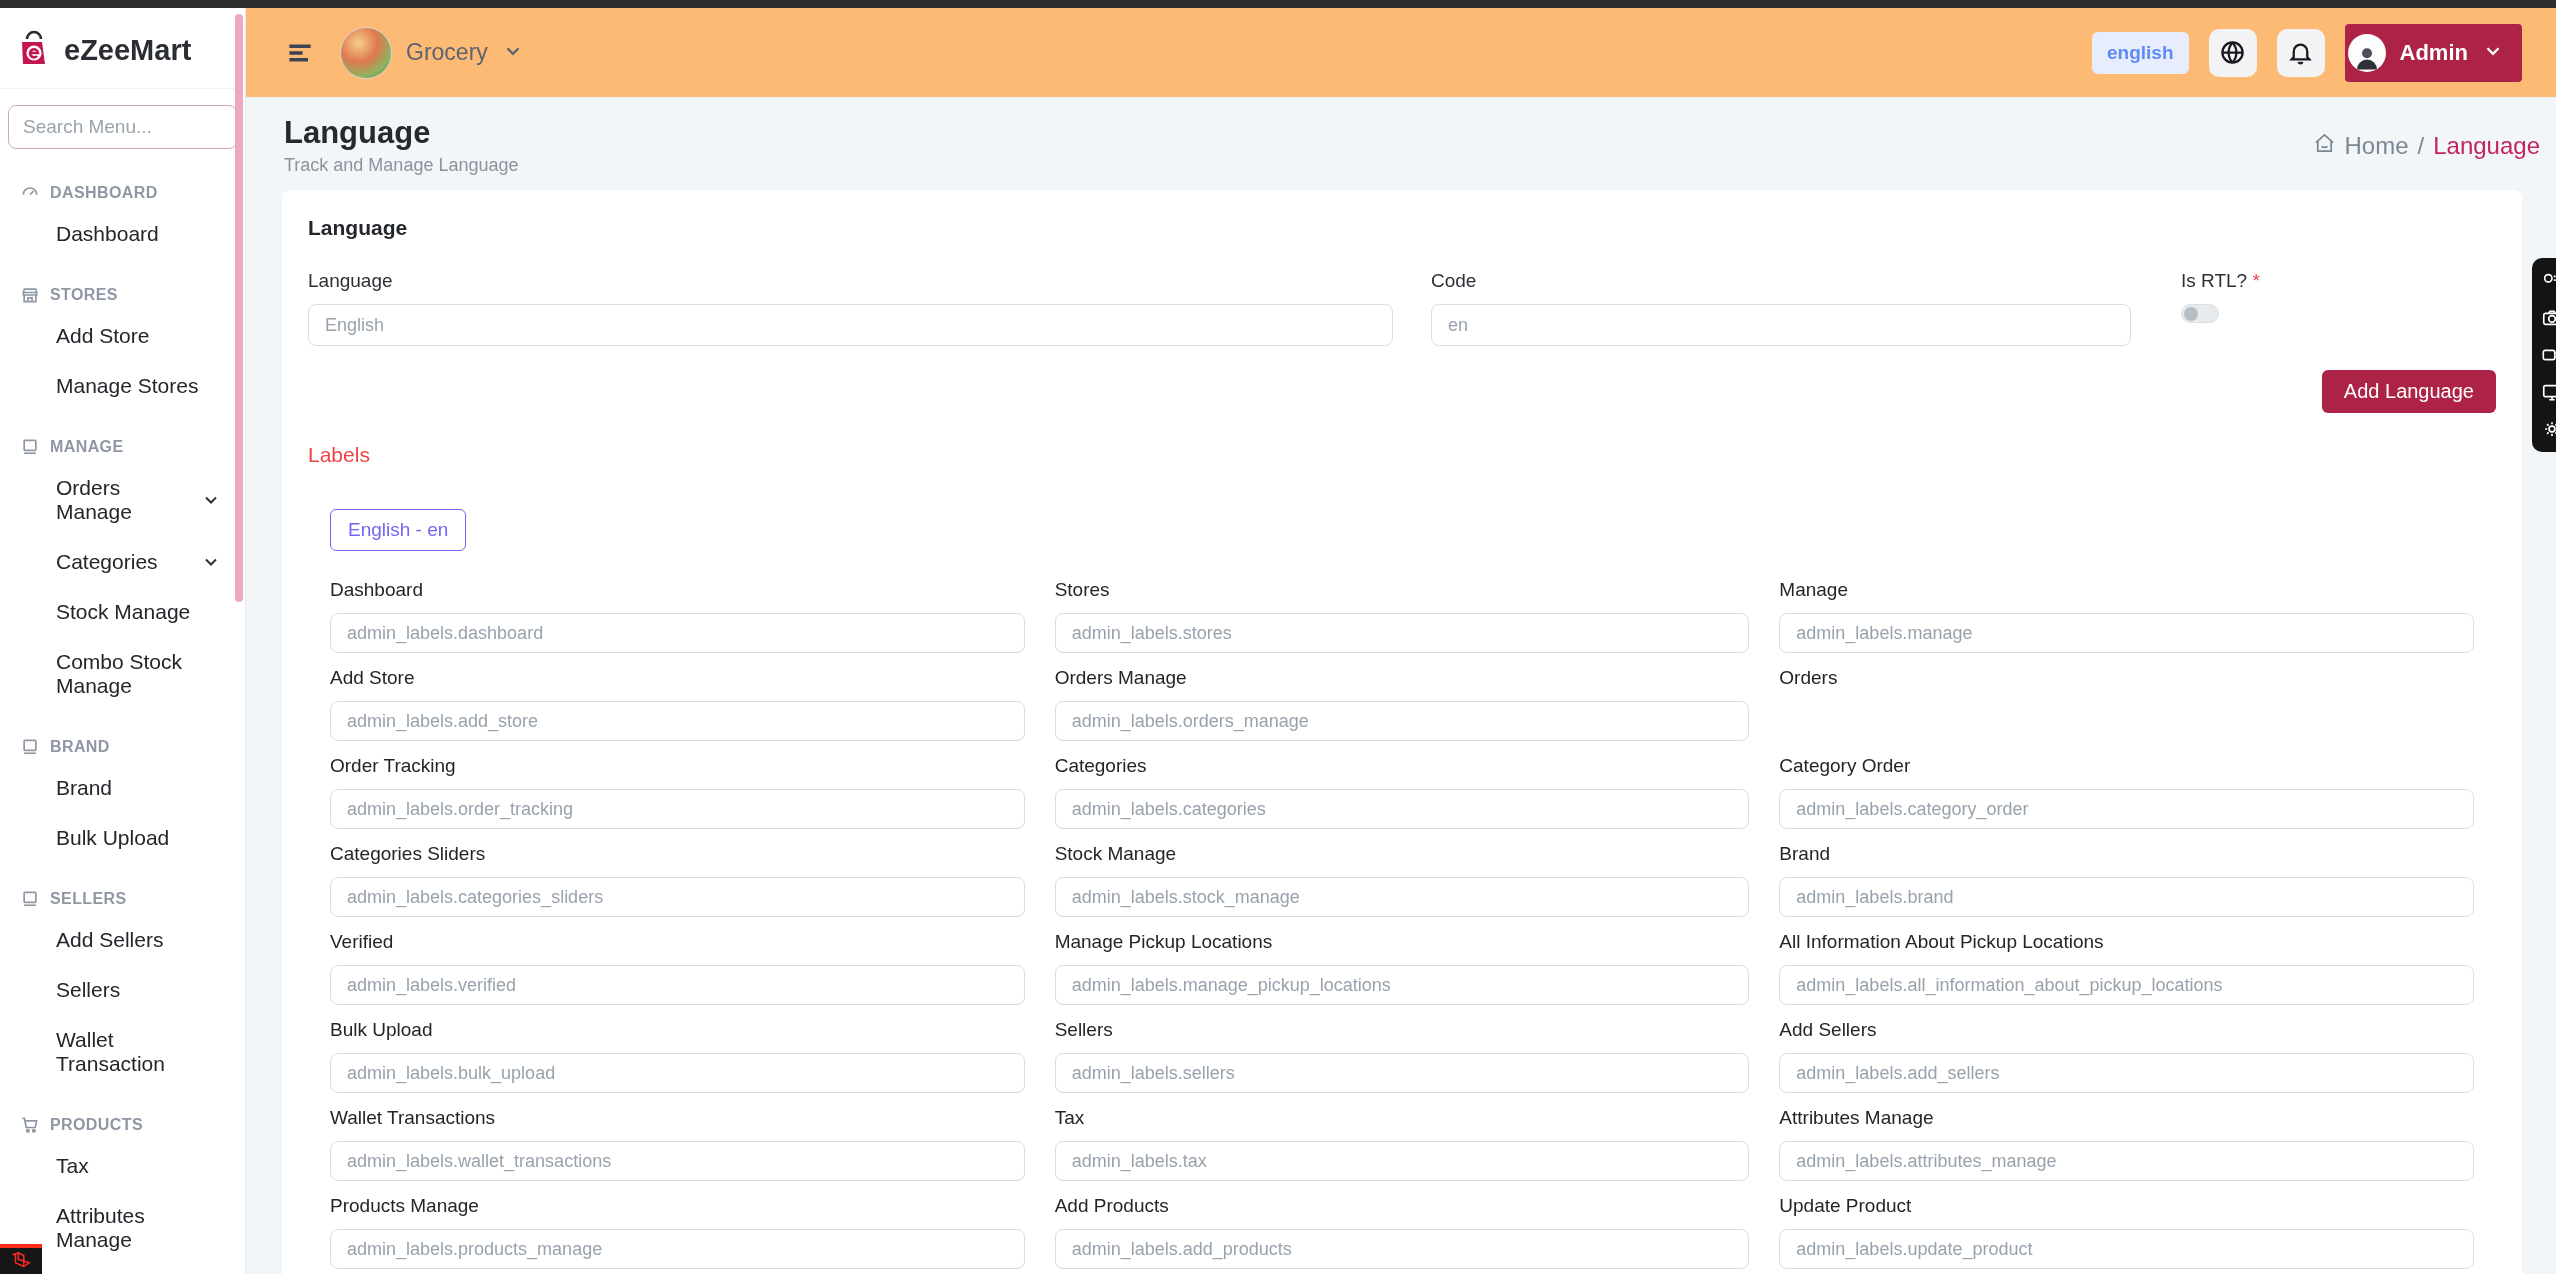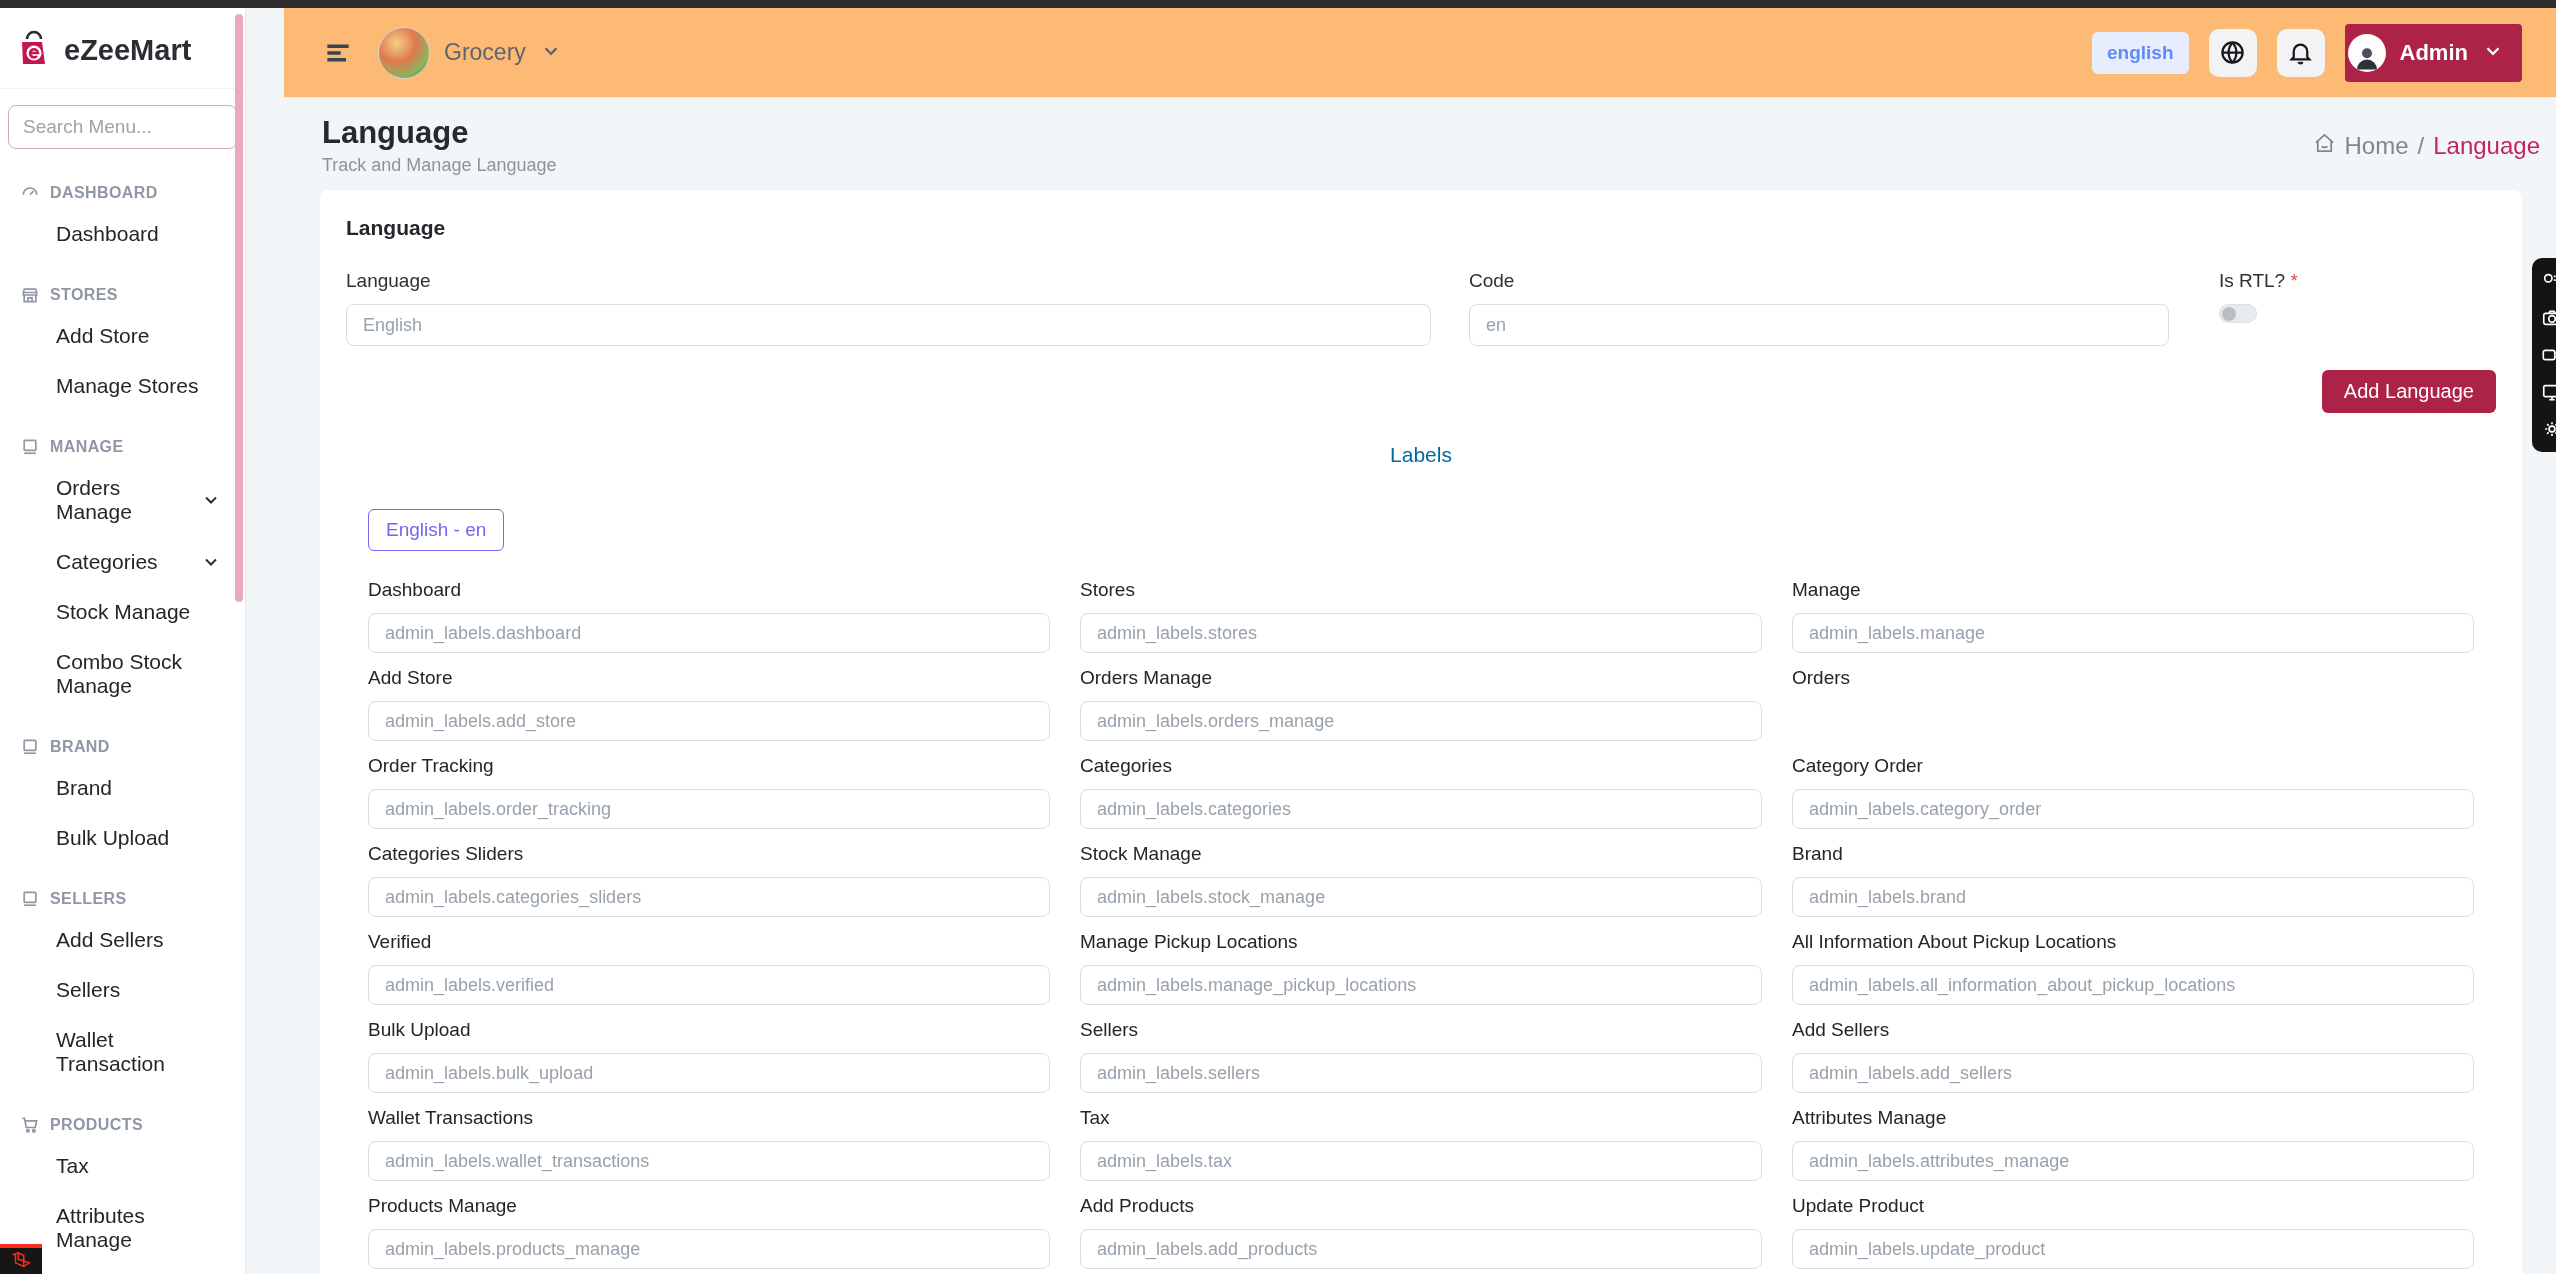--- a/index.html
+++ b/index.html
@@ -4,21 +4,21 @@
 <style>
   * { box-sizing: border-box; }
   html,body { margin:0; padding:0; }
   body {
     width:2556px; height:1274px; overflow:hidden;
     font-family:"Liberation Sans", sans-serif;
     background:var(--content-bg,#f3f6f9);
     color:#23262b;
   }
   .topstrip { height:8px; width:100%; background:#2e2e2e; }
-  .app { display:flex; height:1266px;gap:38px; }
+  .app { display:flex; height:1266px; }
 
   
   .sidebar { position:relative; width:246px; min-width:246px; background:#fff;
              border-right:1px solid #ebebeb; overflow:hidden; }
   .logo-row { display:flex; align-items:center; gap:10px; padding:22px 14px 18px 14px;
               border-bottom:1px solid #f0f0f0; }
   .logo-text { font-size:29px; font-weight:bold; color:#2a2d34; }
   .search-wrap { padding:16px 8px 8px 8px; }
   .search-input { width:100%; height:44px; border:1px solid #d2a8b6; border-radius:8px;
                   padding:0 14px; font-size:19px; color:#555; outline:none; background:#fff; }
@@ -85,21 +85,21 @@
   .text-input { width:100%; height:42px; border:1px solid #d8dde2; border-radius:8px;
                 padding:0 16px; font-size:18px; color:#5a646d; background:#fff; outline:none; }
   .text-input::placeholder { color:#98a2ac; opacity:1; }
   .toggle { margin-top:10px; width:38px; height:19px; border-radius:10px; background:#e8ebee;
             border:1px solid #dcdfe3; position:relative; cursor:pointer; }
   .toggle .knob { position:absolute; left:2px; top:1.5px; width:14px; height:14px;
                   border-radius:50%; background:#b6bdc4; }
   .actions { display:flex; justify-content:flex-end; margin-top:24px; }
   .add-lang-btn { background:var(--accent,#ac2347); color:#fff; border:none; border-radius:6px;
                   padding:10px 22px; font-size:20px; cursor:pointer; }
-  .labels-heading { text-align:center; font-size:21px; font-weight:500; color:#0369a1; margin-top:30px; }
+  .labels-heading { font-size:21px; font-weight:500; color:#ef4444; margin-top:30px; }
   .tab-chip { display:inline-block; margin:42px 0 0 22px; border:1px solid var(--tab-purple,#7367f0);
               color:var(--tab-purple,#7367f0); border-radius:6px; padding:9px 17px; font-size:19px;
               background:#fff; cursor:pointer; }
   .labels-grid { display:grid; grid-template-columns:repeat(3,1fr); column-gap:30px;
                  margin-top:28px; padding:0 22px; }
   .field { margin-bottom:14px; }
   .field-label { display:block; font-size:19px; color:#22262a; margin-bottom:12px; }
   .field .text-input { height:40px; }
 
   

